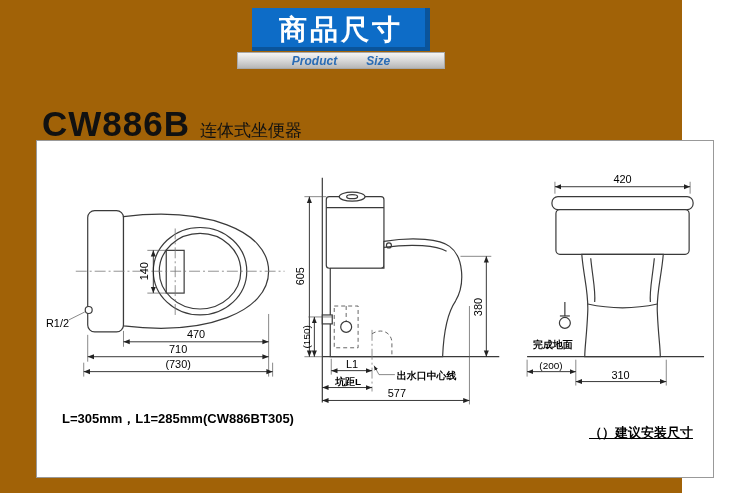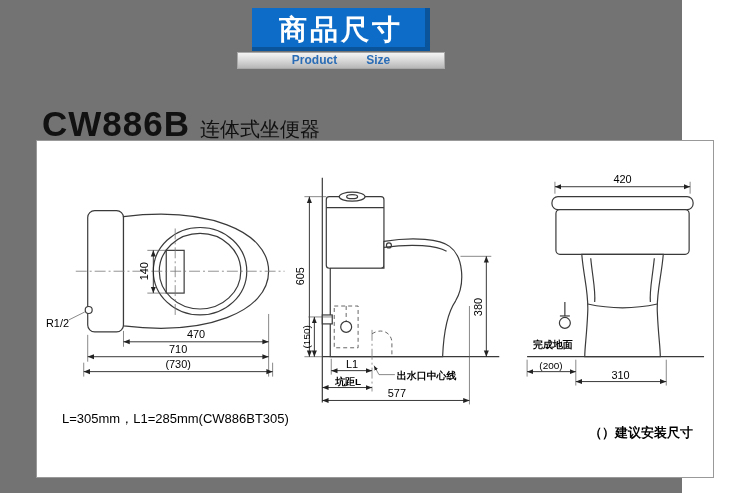--- a/index.html
+++ b/index.html
@@ -1,57 +1,57 @@
 <!DOCTYPE html>
 <html><head>
 <meta charset="utf-8">
 <style>
   * { margin:0; padding:0; box-sizing:border-box; }
   html,body { width:750px; height:493px; background:#ffffff; overflow:hidden;
     font-family:"Liberation Sans","DejaVu Sans",sans-serif; }
-  .page { position:relative; width:682px; height:493px; background:#737373; }
+  .page { position:relative; width:682px; height:493px; background:#a16207; }
 
   
   .banner-box { position:absolute; left:50%; transform:translateX(-50%); top:8px;
     width:178px; height:43px; background:#0d6cc7;
     box-shadow: inset -5px -4px 0 rgba(0,0,0,0.22);
     display:flex; align-items:center; justify-content:center; }
   .banner-title { color:#ffffff; font-size:28px; font-weight:bold; letter-spacing:3px; }
   .banner-ribbon { position:absolute; left:50%; transform:translateX(-50%); top:52px;
     width:208px; height:17px;
     background:linear-gradient(180deg,#f4f4f4 0%,#d9d9d9 48%,#b7b7b7 100%);
     border:1px solid #a8a8a8;
-    display:flex; justify-content:center; gap:29px; }
+    display:flex; align-items:center; justify-content:center; gap:29px;font-style:italic; }
   .banner-ribbon span { color:#2a6cb5; font-size:12px; font-weight:bold; }
 
   
   .product-title { position:absolute; left:42px; top:104px; white-space:nowrap; }
   .model { font-size:35px; font-weight:bold; color:#111; letter-spacing:1px; }
-  .pname { font-size:20px; color:#111; margin-left:10px; }
+  .pname { font-size:17px; color:#111; margin-left:10px; }
 
   
   .diagram-box { position:absolute; left:36px; top:140px; width:678px; height:338px;
     border:1px solid #999; background:#fff; }
   .diagram-box svg { position:absolute; left:0; top:0; width:100%; height:100%; }
 
   svg text { fill:#000; font-size:11px; font-family:"Liberation Sans","DejaVu Sans",sans-serif; }
   svg text.t10 { font-size:10px; }
   svg text.bold { font-weight:bold; }
 
   .ln  { stroke:#3a3a3a; stroke-width:1.2; fill:none; }
   .fw  { fill:#ffffff; stroke:#3a3a3a; stroke-width:1.2; }
   .dim { stroke:#222222; stroke-width:0.9; fill:none; }
   .ext { stroke:#555555; stroke-width:0.7; fill:none; }
   .cl  { stroke:#777777; stroke-width:0.8; stroke-dasharray:11 3 2 3; fill:none; }
   .dash{ stroke:#555555; stroke-width:0.9; stroke-dasharray:4 3; fill:none; }
 
-  .notes-left { position:absolute; left:25px; top:268px; font-size:13px; font-weight:normal;
+  .notes-left { position:absolute; left:25px; top:268px; font-size:13px; font-weight:bold;
     color:#000; line-height:19px; white-space:nowrap; }
   .notes-right { position:absolute; left:552px; top:283px; font-size:13px; font-weight:bold;
-    color:#000; white-space:nowrap; }
+    color:#000; white-space:nowrap;text-decoration:underline; }
 </style>
 </head>
 <body>
 
 <div class="page">
 
   <div class="banner-box">
     <span class="banner-title">商品尺寸</span>
   </div>
   <div class="banner-ribbon">

